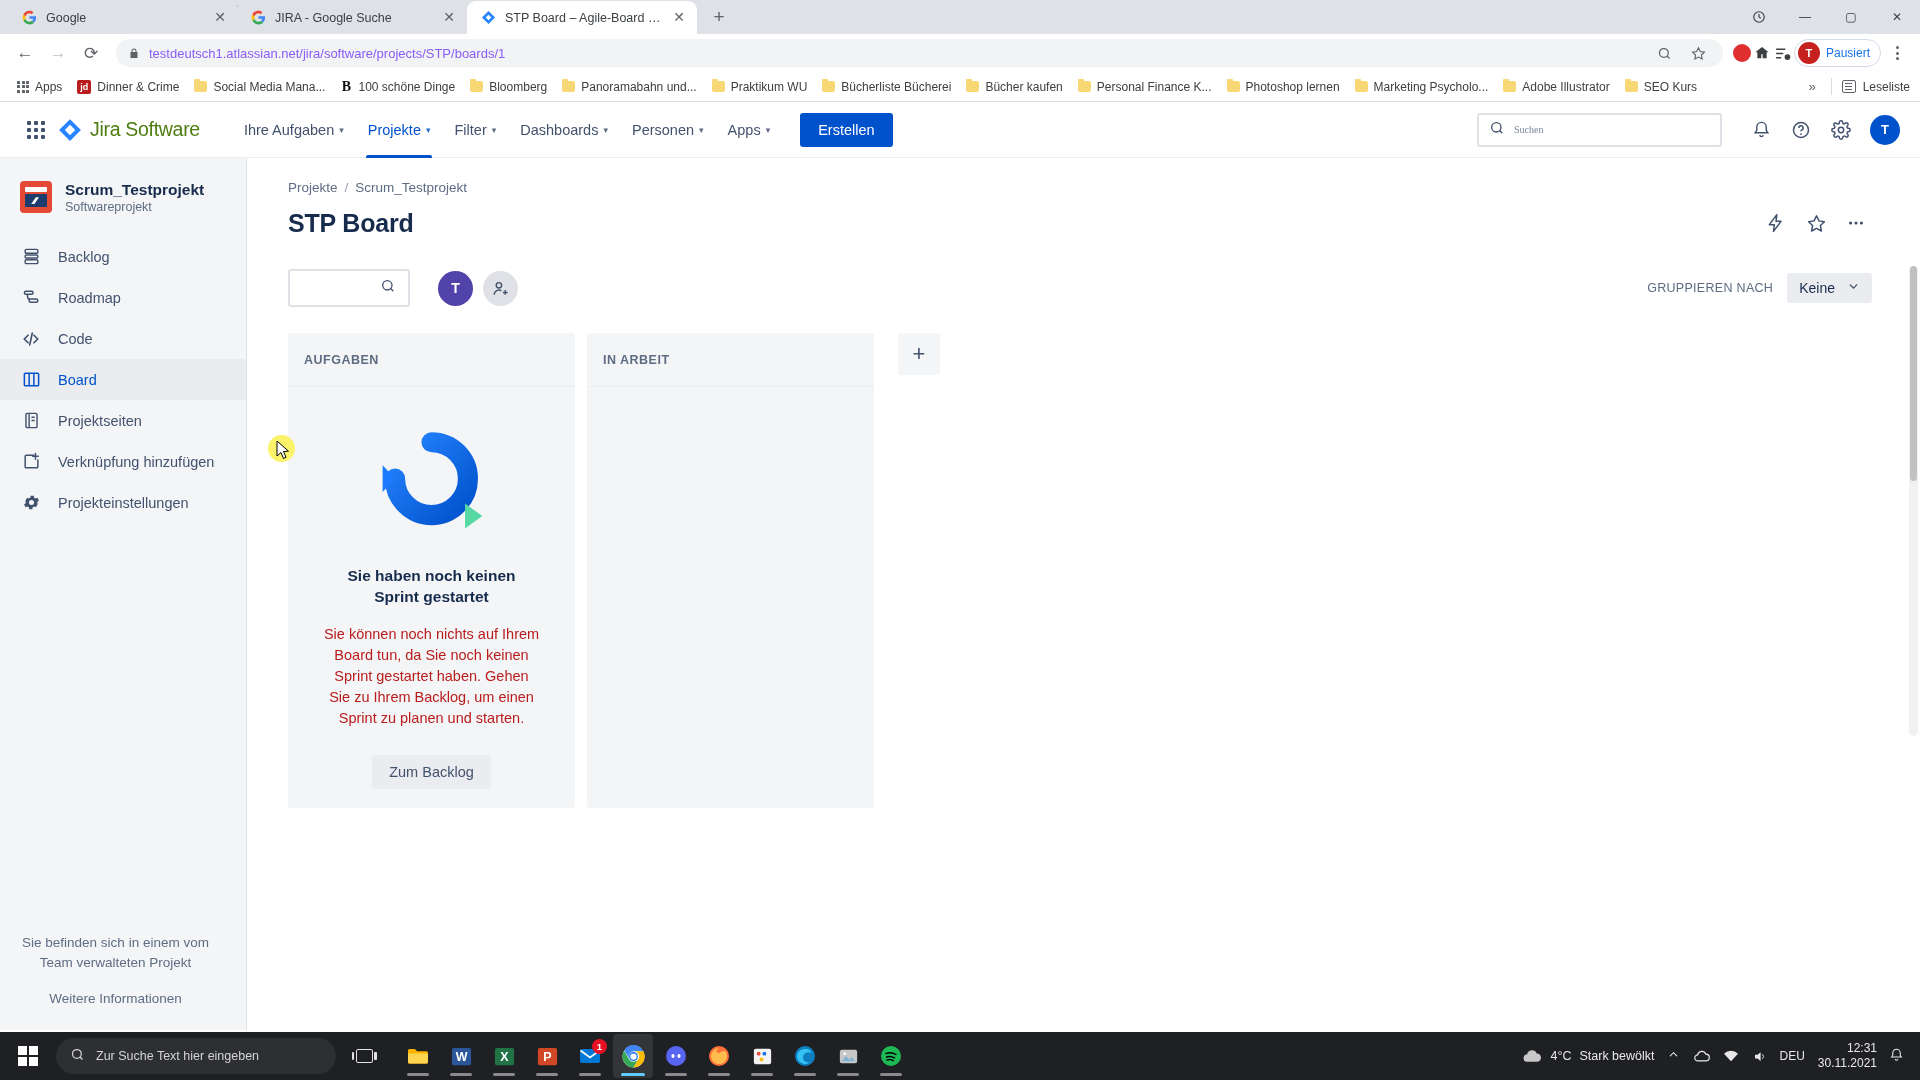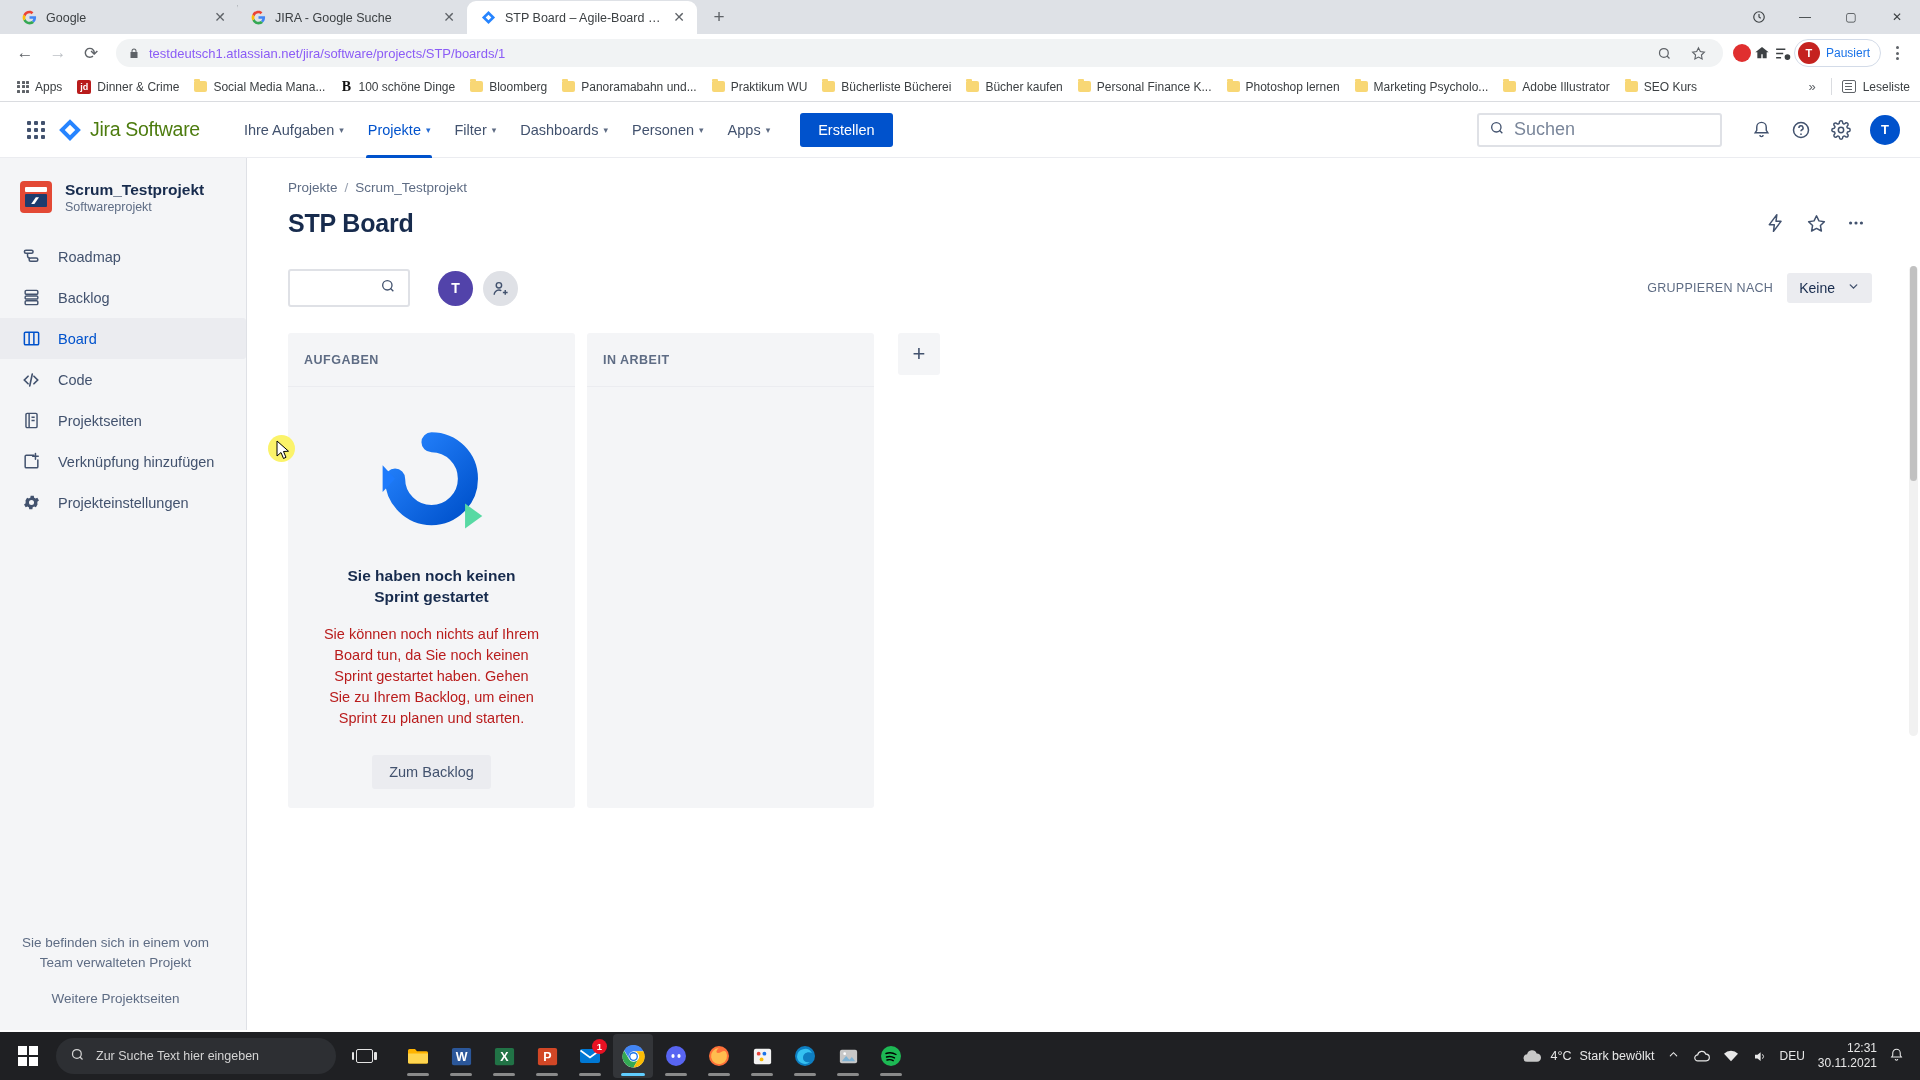--- a/index.html
+++ b/index.html
@@ -187,21 +187,21 @@
     border: none; font-family: inherit;
   }
   .nav-right {
     position: absolute; right: 20px; display: flex; align-items: center; gap: 6px;
   }
   .jira-search {
     width: 245px; height: 34px; border: 2px solid #dfe1e6; border-radius: 3px;
     background: #fff; display: flex; align-items: center; gap: 9px;
     padding: 0 10px; margin-right: 16px;
   }
-  .jira-search .ph { font-size: 18px; color: #7a869a; }
+  .jira-search .ph { font-size: 10px; color: #7a869a; font-family: Liberation Serif, serif; }
   .nav-ic-btn {
     width: 34px; height: 34px; border-radius: 50%; display: flex;
     align-items: center; justify-content: center; color: #42526e;
   }
   .nav-avatar {
     width: 30px; height: 30px; border-radius: 50%; background: #0052cc;
     color: #fff; font-size: 13px; font-weight: bold; margin-left: 6px;
     display: flex; align-items: center; justify-content: center;
   }
 
@@ -657,57 +657,57 @@
         </div>
         <div>
           <div class="proj-name">Scrum_Testprojekt</div>
           <div class="proj-type">Softwareprojekt</div>
         </div>
       </div>
 
       <div class="side-nav">
         <div class="side-item">
           <span class="side-ico">
+            <svg width="19" height="19" viewBox="0 0 24 24" fill="none" stroke="#42526e" stroke-width="1.8">
+                <rect x="4" y="3" width="16" height="5" rx="1.5"></rect>
+                <rect x="4" y="10" width="16" height="4" rx="1.5"></rect>
+                <rect x="4" y="16" width="16" height="5" rx="1.5"></rect>
+              </svg>
+          </span>
+          <span>Backlog</span>
+        </div>
+        <div class="side-item">
+          <span class="side-ico">
             <svg width="19" height="19" viewBox="0 0 24 24" fill="none" stroke="#42526e" stroke-width="1.9">
                 <rect x="3" y="4" width="11" height="4" rx="2"></rect>
                 <rect x="9" y="14" width="11" height="4" rx="2"></rect>
                 <path d="M7 8v3a3 3 0 0 0 3 3"></path>
               </svg>
           </span>
           <span>Roadmap</span>
         </div>
         <div class="side-item">
           <span class="side-ico">
-            <svg width="19" height="19" viewBox="0 0 24 24" fill="none" stroke="#42526e" stroke-width="1.8">
-                <rect x="4" y="3" width="16" height="5" rx="1.5"></rect>
-                <rect x="4" y="10" width="16" height="4" rx="1.5"></rect>
-                <rect x="4" y="16" width="16" height="5" rx="1.5"></rect>
+            <svg width="20" height="20" viewBox="0 0 24 24" fill="none" stroke="#42526e" stroke-width="2" stroke-linecap="round">
+                <path d="M8.5 7.5 4 12l4.5 4.5M15.5 7.5 20 12l-4.5 4.5M13.5 5l-3 14"></path>
               </svg>
           </span>
-          <span>Backlog</span>
+          <span>Code</span>
         </div>
         <div class="side-item active">
           <span class="side-ico">
             <svg width="19" height="19" viewBox="0 0 24 24" fill="none" stroke="#0052cc" stroke-width="1.9">
                 <rect x="3" y="4" width="18" height="16" rx="1.5"></rect>
                 <path d="M9 4v16M15 4v16"></path>
               </svg>
           </span>
           <span>Board</span>
         </div>
         <div class="side-item">
           <span class="side-ico">
-            <svg width="20" height="20" viewBox="0 0 24 24" fill="none" stroke="#42526e" stroke-width="2" stroke-linecap="round">
-                <path d="M8.5 7.5 4 12l4.5 4.5M15.5 7.5 20 12l-4.5 4.5M13.5 5l-3 14"></path>
-              </svg>
-          </span>
-          <span>Code</span>
-        </div>
-        <div class="side-item">
-          <span class="side-ico">
             <svg width="19" height="19" viewBox="0 0 24 24" fill="none" stroke="#42526e" stroke-width="1.8">
                 <rect x="5" y="3" width="14" height="18" rx="1.5"></rect>
                 <path d="M9 3v18M12 8h4M12 12h4"></path>
               </svg>
           </span>
           <span>Projektseiten</span>
         </div>
         <div class="side-item">
           <span class="side-ico">
             <svg width="19" height="19" viewBox="0 0 24 24" fill="none" stroke="#42526e" stroke-width="1.9" stroke-linecap="round">
@@ -722,21 +722,21 @@
             <svg width="19" height="19" viewBox="0 0 24 24" fill="#42526e">
                 <path d="M19.4 13a7.6 7.6 0 0 0 0-2l2-1.6-2-3.4-2.4 1a7.6 7.6 0 0 0-1.7-1l-.4-2.5h-4l-.4 2.5a7.6 7.6 0 0 0-1.7 1l-2.4-1-2 3.4L4.6 11a7.6 7.6 0 0 0 0 2l-2 1.6 2 3.4 2.4-1a7.6 7.6 0 0 0 1.7 1l.4 2.5h4l.4-2.5a7.6 7.6 0 0 0 1.7-1l2.4 1 2-3.4zM12 15.2A3.2 3.2 0 1 1 12 8.8a3.2 3.2 0 0 1 0 6.4z"></path>
               </svg>
           </span>
           <span>Projekteinstellungen</span>
         </div>
       </div>
 
       <div class="side-footer">
         <div class="txt">Sie befinden sich in einem vom Team verwalteten Projekt</div>
-        <a class="lnk">Weitere Projektseiten</a>
+        <a class="lnk">Weitere Informationen</a>
       </div>
     </div>
 
     <div class="main">
       <div class="breadcrumb">
         <span>Projekte</span>
         <span class="bc-sep">/</span>
         <span>Scrum_Testprojekt</span>
       </div>
 

